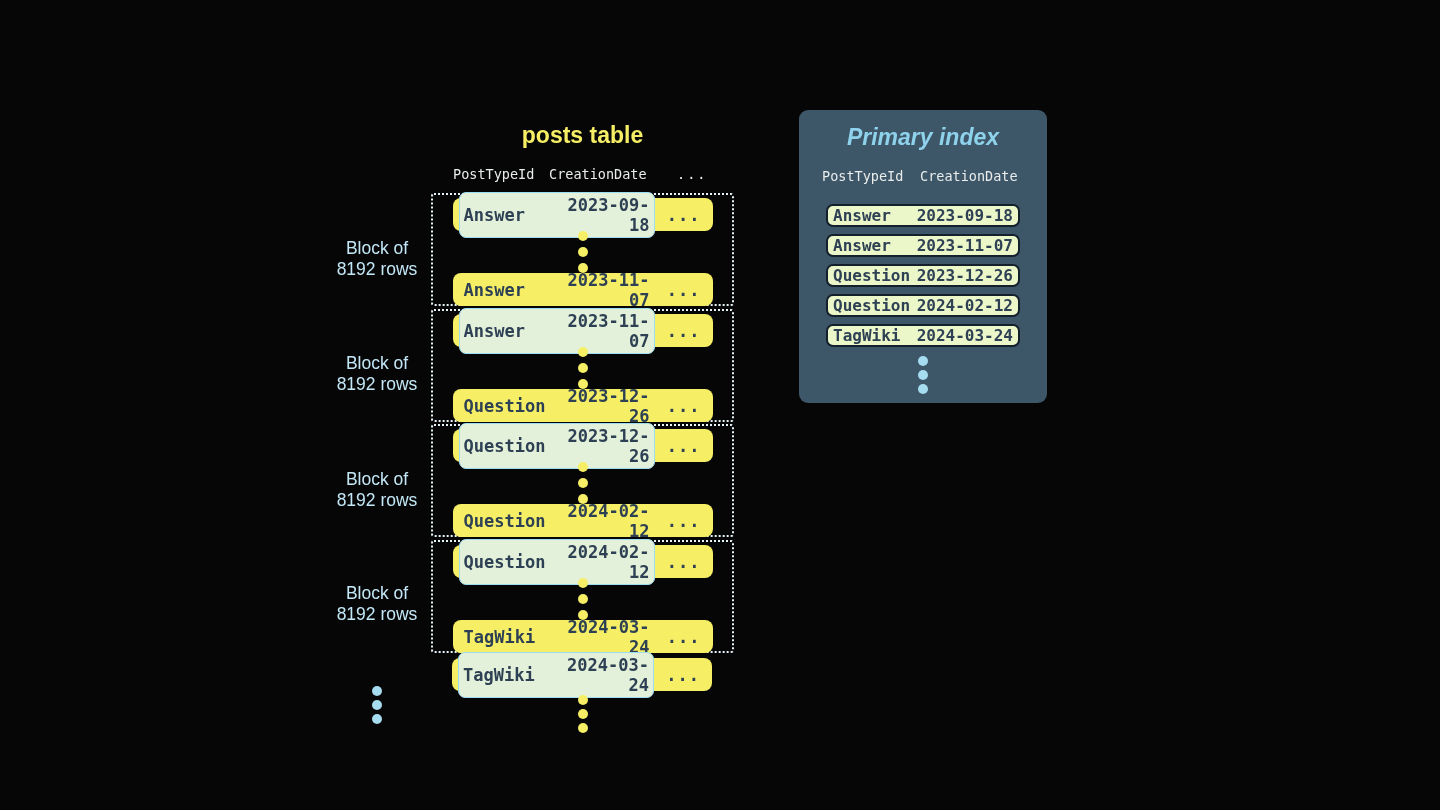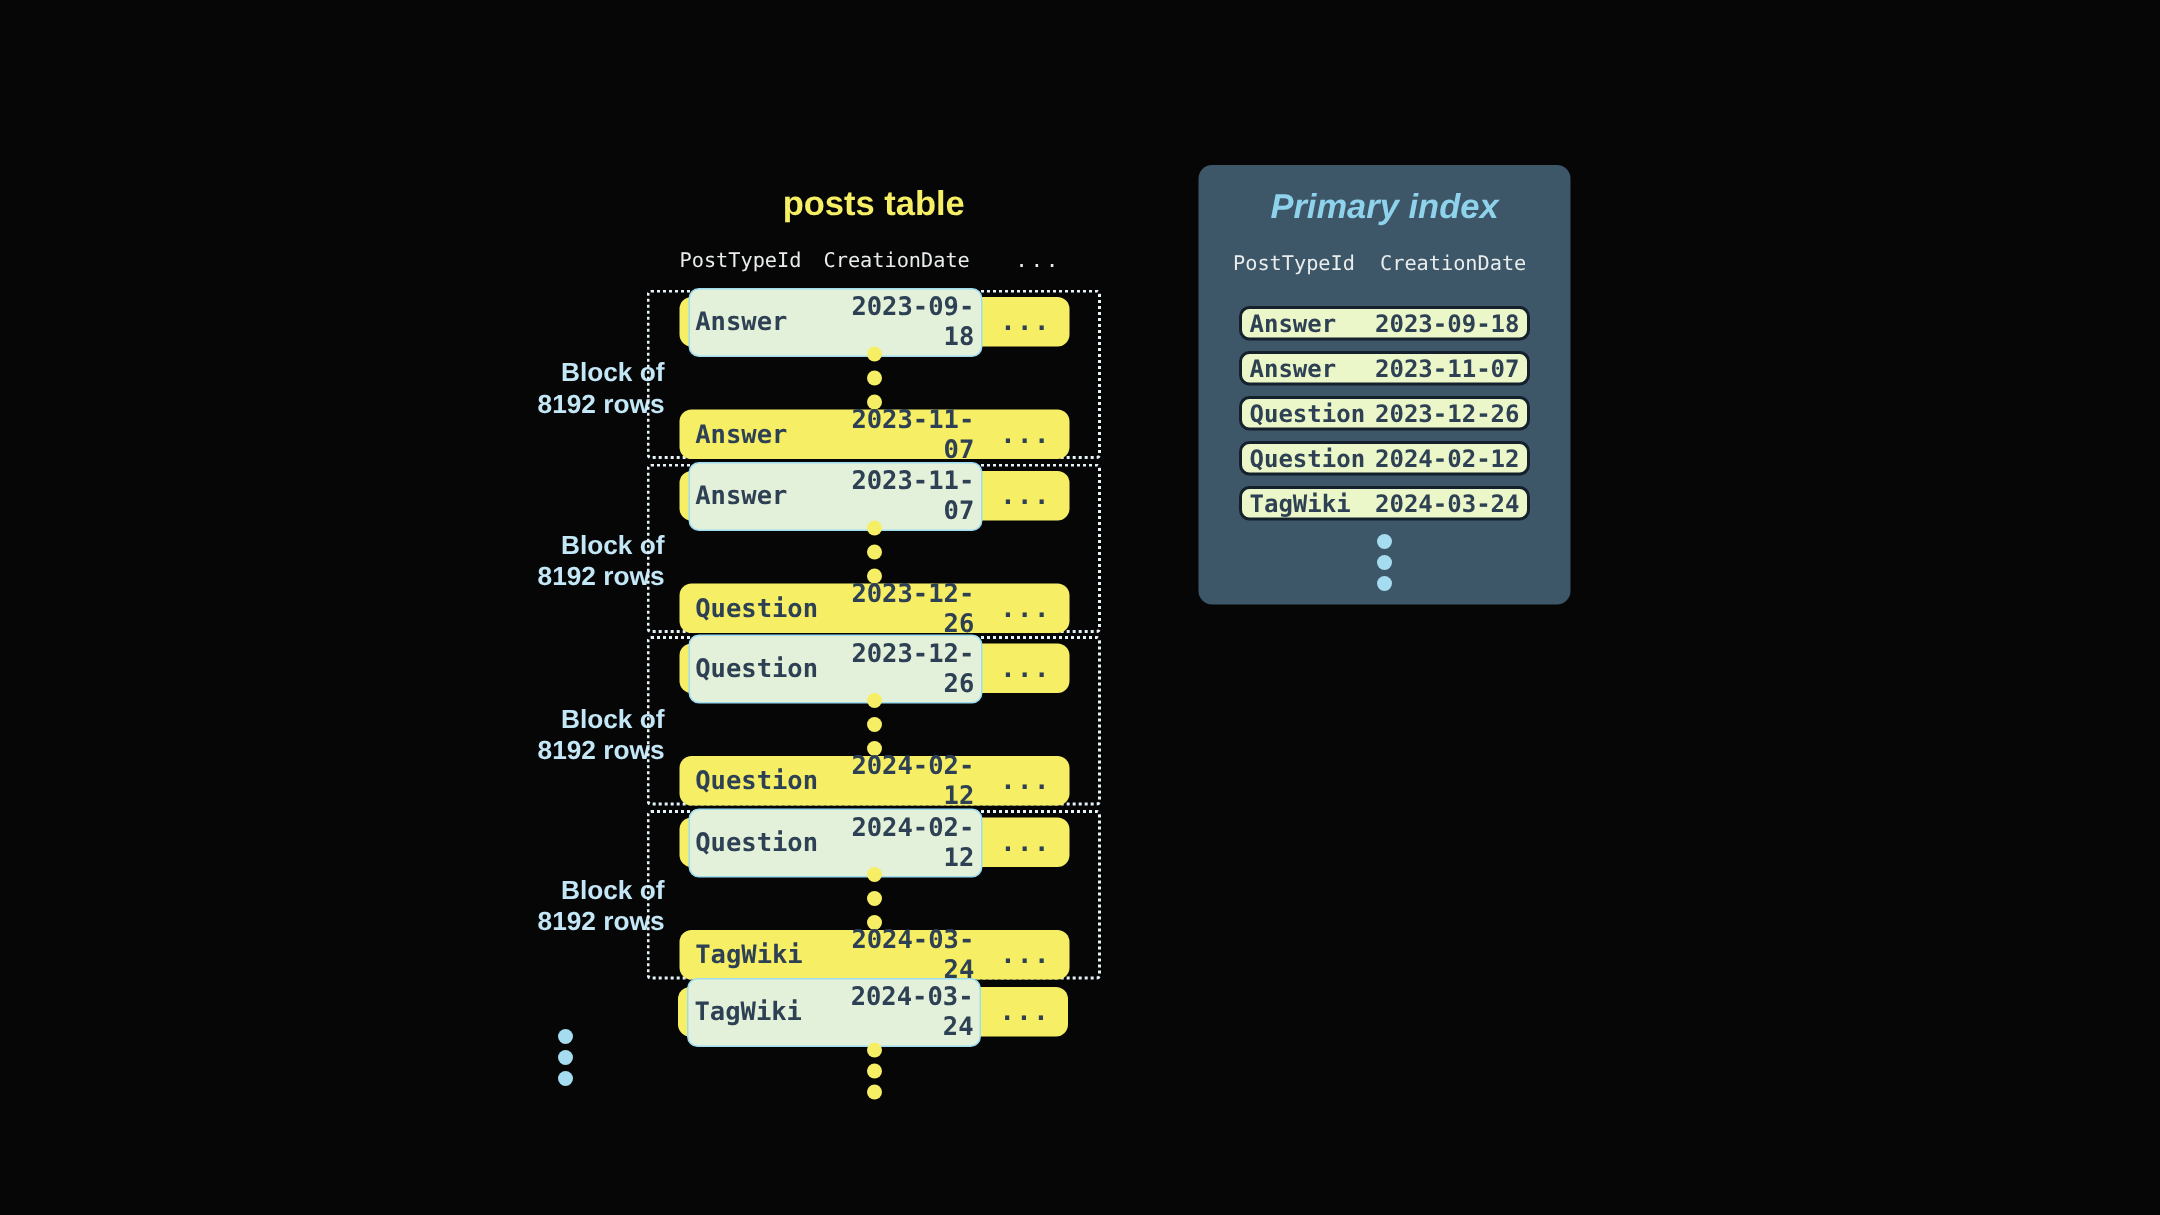--- a/index.html
+++ b/index.html
@@ -51,22 +51,22 @@
 
   .vdots{display:flex;flex-direction:column;align-items:center;justify-content:center;gap:6px;flex:1;}
   .vdots i,.vd i{width:10px;height:10px;border-radius:50%;background:var(--yellow-dot);display:block;}
   .vd{position:absolute;display:flex;flex-direction:column;align-items:center;gap:4px;}
   .vd.trailing{left:431px;top:695px;width:303px;}
   .vd.left-dots{left:321px;top:686px;width:112px;}
   .vd.left-dots i{background:var(--blue-dot);}
 
   .trailing-row{position:absolute;left:452px;top:658px;}
 
-  .b-label{position:absolute;left:311px;width:132px;text-align:right;
-    font-size:17.5px;line-height:21px;font-weight:700;color:var(--block-label);}
+  .b-label{position:absolute;left:311px;width:132px;text-align:center;
+    font-size:17.5px;line-height:21px;font-weight:400;color:var(--block-label);}
   .b-label.l1{top:238px;} .b-label.l2{top:353px;} .b-label.l3{top:469px;} .b-label.l4{top:583px;}
 
   
   .panel{position:absolute;left:799px;top:110px;width:248px;height:293px;
     background:var(--panel-bg);border-radius:9px;}
   .panel-title{position:absolute;top:14px;left:0;width:100%;text-align:center;
     font-size:23px;font-weight:600;color:var(--panel-title);font-style:italic;}
   .panel-headers{position:absolute;top:58px;left:0;width:100%;height:18px;
     font-family:"DejaVu Sans Mono",monospace;font-size:13.5px;color:var(--header-text);}
   .panel-headers .h1{position:absolute;left:23px;}

